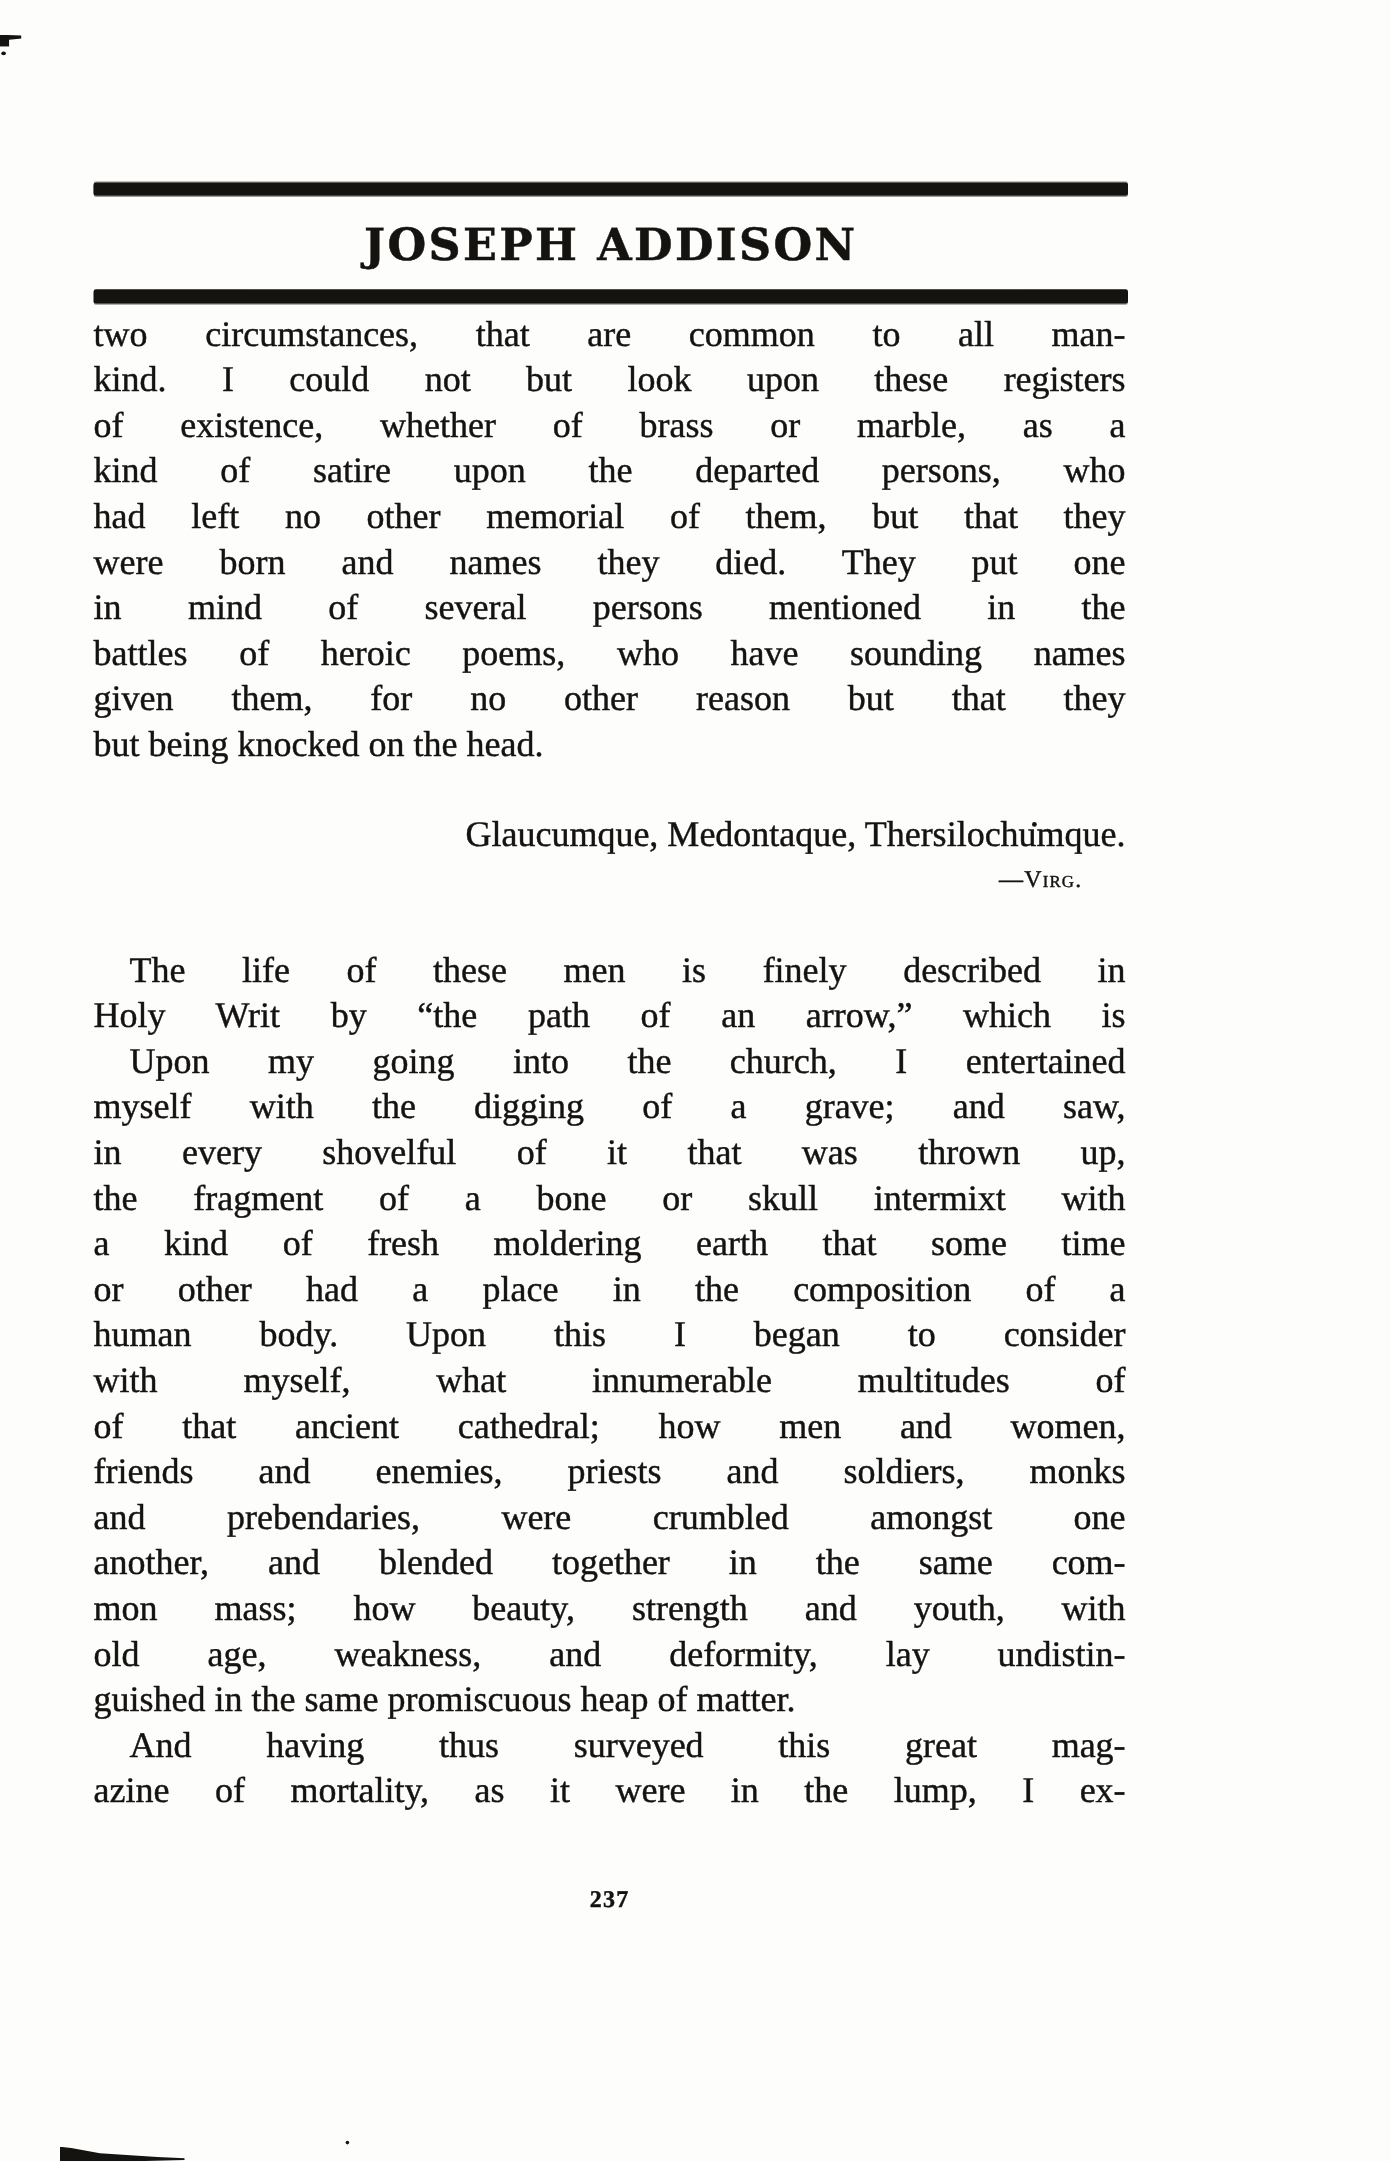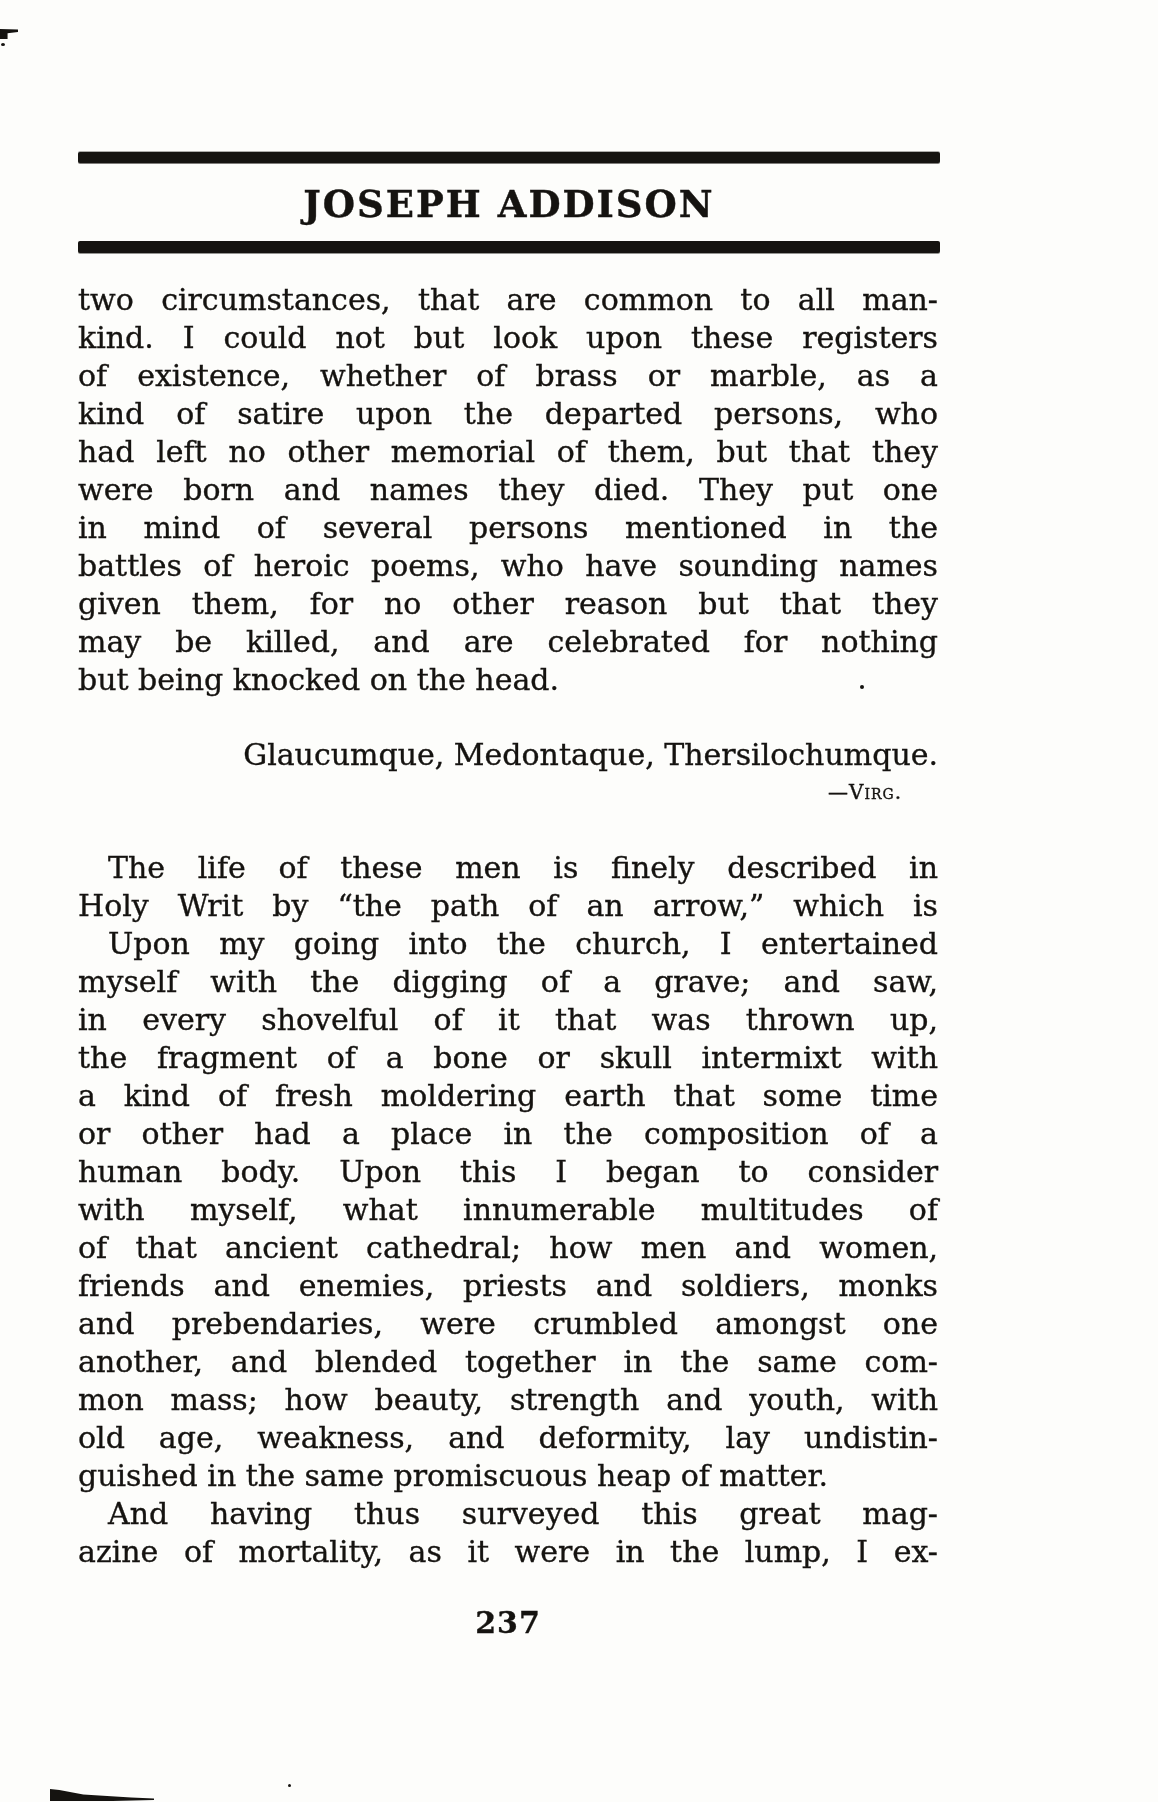--- a/index.html
+++ b/index.html
@@ -39,44 +39,44 @@
   .rule.bottom{top:241px;height:12px;box-shadow:0 1px 0 rgba(21,19,16,.45);}
   .title{
     position:absolute;left:78px;top:180px;width:862px;margin:0;
     text-align:center;
     font-size:37px;font-weight:bold;letter-spacing:2px;line-height:48px;
     -webkit-text-stroke:0.4px var(--ink);
   }
 
   
   .content{
-    position:absolute;left:78px;top:281px;width:860px;
-    font-size:30px;line-height:38px;
+    position:absolute;left:78px;top:260px;width:860px;
+    font-size:30px;line-height:38px;font-family:Liberation Serif, serif;
     -webkit-text-stroke:0.35px var(--ink);
   }
   .para{margin:0;}
   .line{
     text-align:justify;
     text-align-last:justify;
     height:38px;overflow:visible;white-space:normal;
   }
   .line.indent{text-indent:30px;}
   .line.no-just{text-align:left;text-align-last:left;}
   .quote-line{
     margin-top:37px;height:38px;text-align:right;
   }
   .attribution{
     height:36px;line-height:36px;text-align:right;
     padding-right:36px;font-size:20px;
     font-variant:small-caps;letter-spacing:1px;
   }
   .para.p2{margin-top:39px;}
   .page-number{
-    margin-top:36px;height:32px;line-height:32px;
-    text-align:center;font-weight:bold;font-size:30px;letter-spacing:1px;
+    margin-top:55px;height:32px;line-height:32px;
+    text-align:center;font-weight:bold;font-size:20px;letter-spacing:1px;
   }
 </style>
 </head>
 <body>
 
 <div class="page">
 
   <div class="artifact top-left"></div>
   <div class="artifact top-left-dot"></div>
 
@@ -88,21 +88,20 @@
     <div class="para p1">
         <div class="line">two circumstances, that are common to all man-</div>
         <div class="line">kind.  I could not but look upon these registers</div>
         <div class="line">of existence, whether of brass or marble, as a</div>
         <div class="line">kind of satire upon the departed persons, who</div>
         <div class="line">had left no other memorial of them, but that they</div>
         <div class="line">were born and names they died.  They put one</div>
         <div class="line">in mind of several persons mentioned in the</div>
         <div class="line">battles of heroic poems, who have sounding names</div>
         <div class="line">given them, for no other reason but that they</div>
-        <div class="line">may be killed, and are celebrated for nothing</div>
         <div class="line no-just">but being knocked on the head.</div>
       </div>
 
     <div class="quote-line">Glaucumque, Medontaque, Thersilochumque.</div>
     <div class="attribution">—Virg.</div>
 
     <div class="para p2">
         <div class="line indent">The life of these men is finely described in</div>
         <div class="line">Holy Writ by “the path of an arrow,” which is</div>
       </div>

